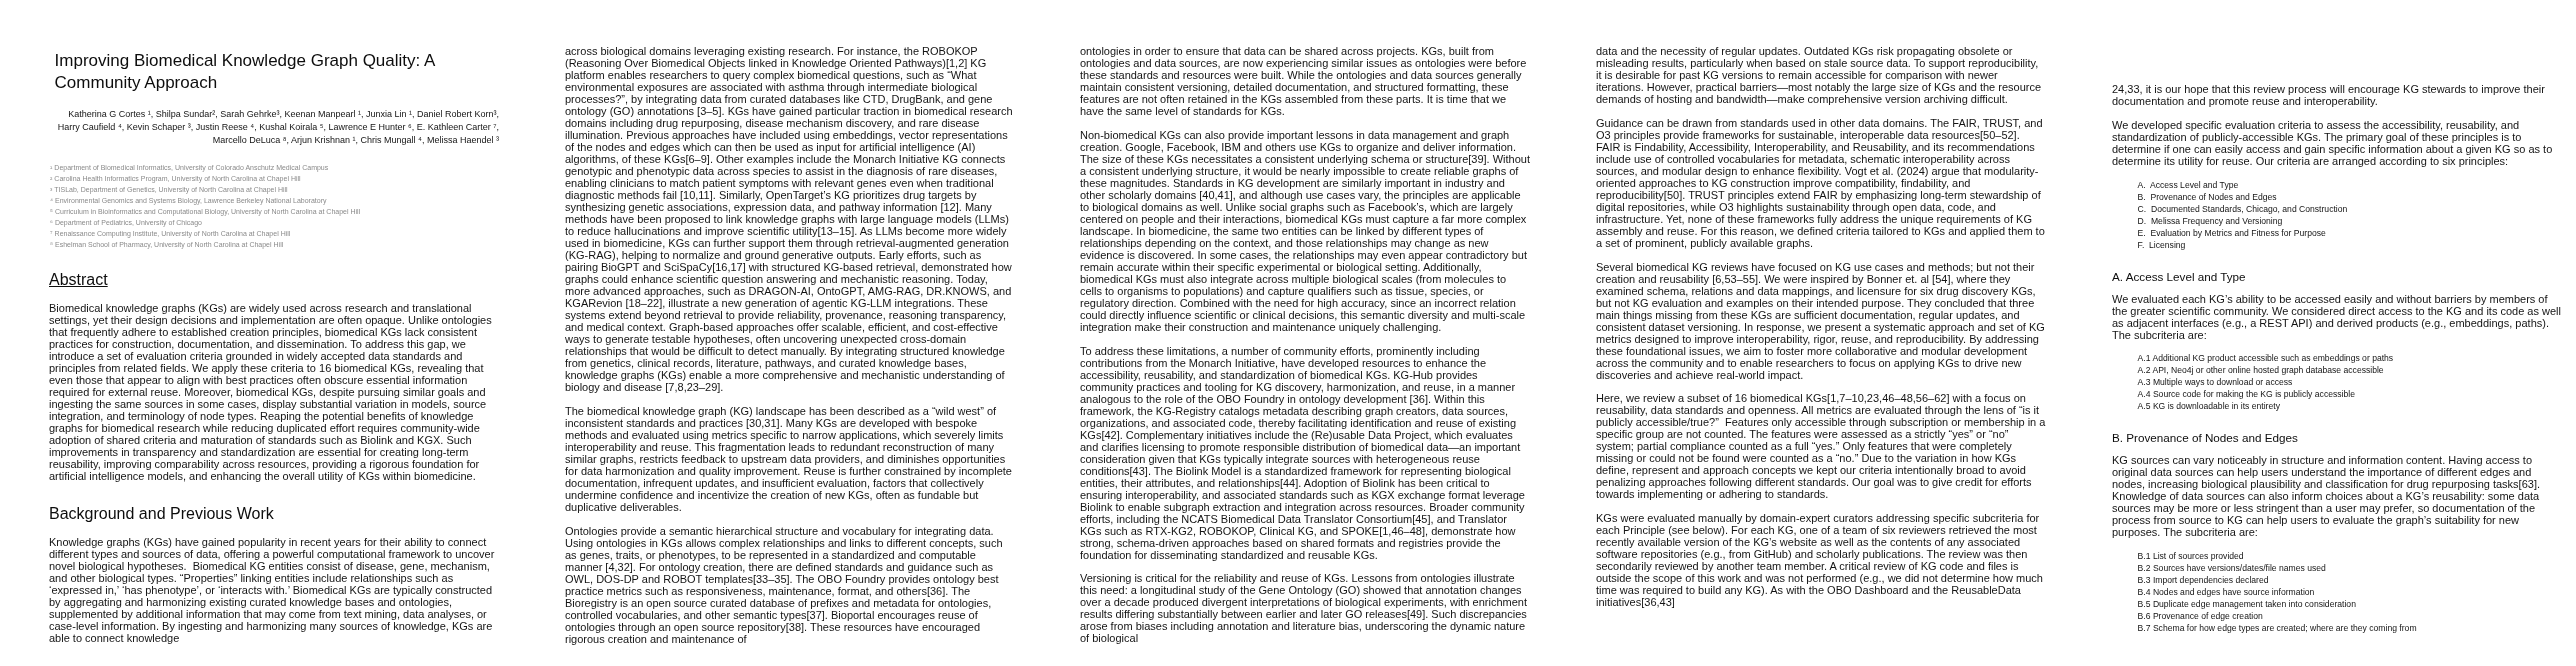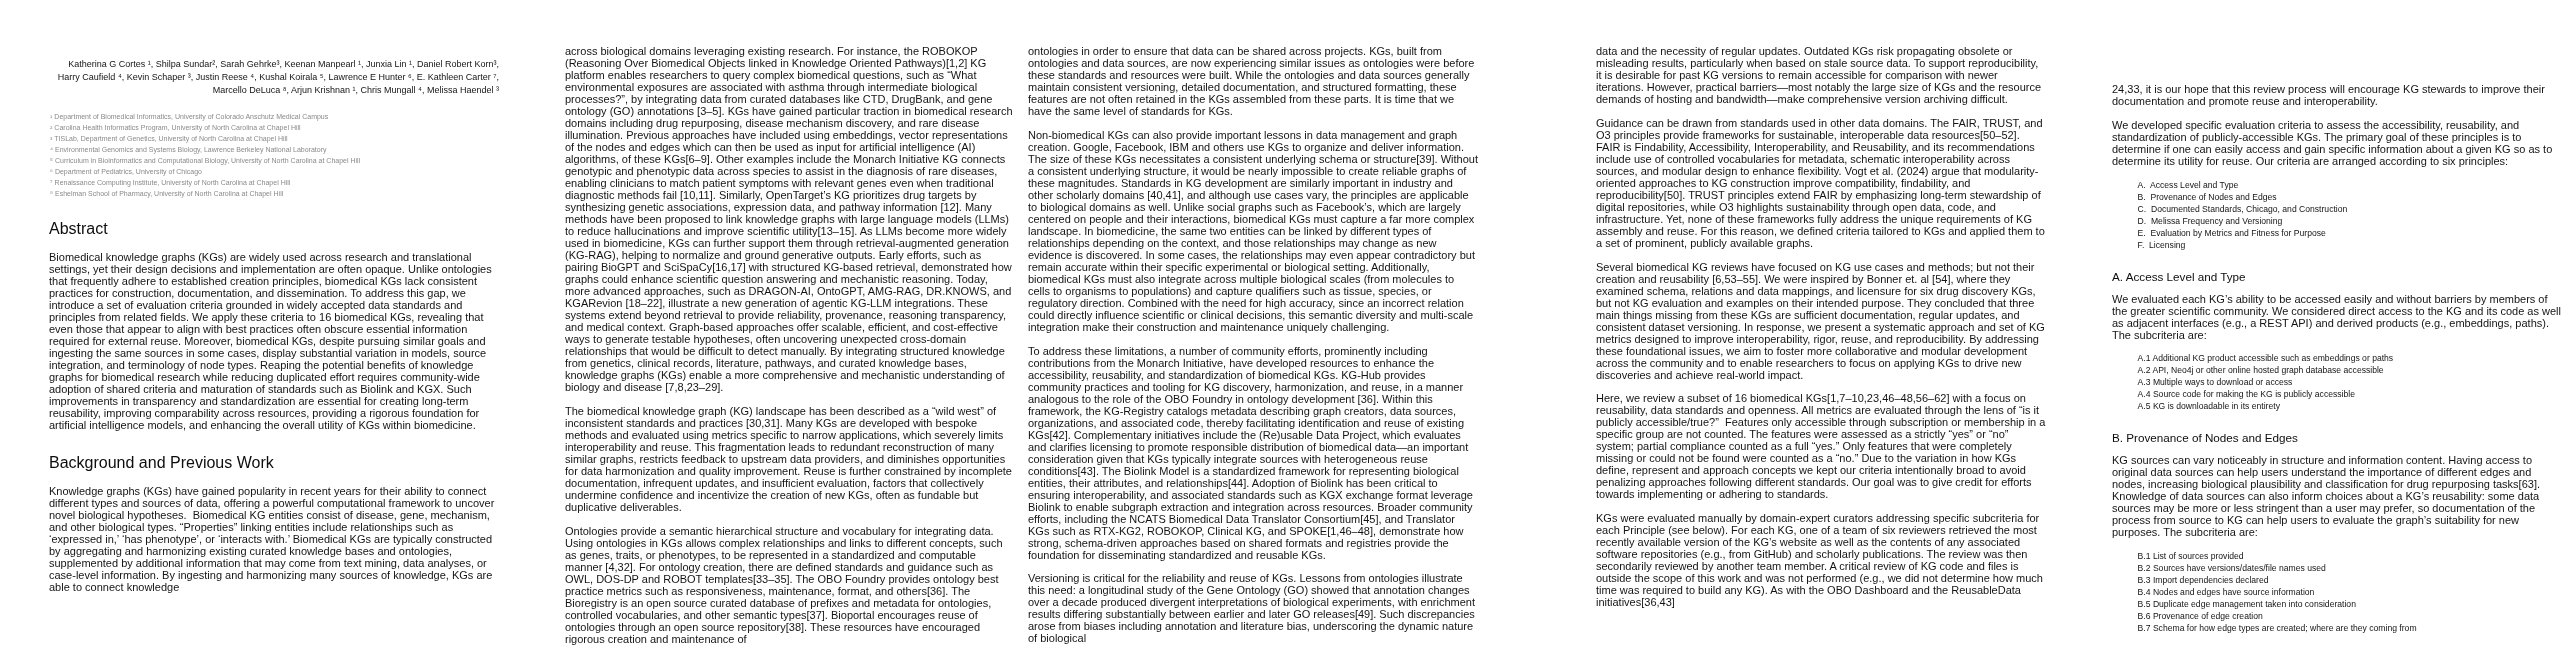--- a/index.html
+++ b/index.html
@@ -7,21 +7,21 @@
     width: 2576px; height: 667px;
     background: #ffffff;
     overflow: hidden;
     font-family: "Liberation Sans", "DejaVu Sans", sans-serif;
     color: #141414;
   }
   .page { position: relative; width: 2576px; height: 667px; background: #ffffff; }
   .col { position: absolute; top: 43px; width: 450px; }
   .col1 { left: 49px; }
   .col2 { left: 565px; }
-  .col3 { left: 1028px; }
+  .col3 { left: 1080px; }
   .col4 { left: 1596px; }
   .col5 { left: 2112px; margin-top: 38px; }
 
   .paper-title {
     font-size: 17px; line-height: 22px; font-weight: 400;
     margin: 6.7px 0 0 5.6px; color: #0d0d0d;
   }
   .authors {
     font-size: 9px; line-height: 13px; text-align: right;
     margin: 14.5px 0 0 0; color: #141414;
@@ -30,21 +30,21 @@
     margin: 14.5px 0 0 1.1px;
     color: #8a8a8a;
     font-size: 7px; line-height: 11px;
   }
   .affils p { margin: 0; white-space: pre-wrap; }
 
   .h1 {
     font-size: 16px; line-height: 20px; font-weight: 400;
     margin: 22px 0 12.2px 0; color: #0d0d0d;
   }
-  .col1 .h1.first { margin-top: 20px; }
+  .col1 .h1.first { margin-top: 20px; text-decoration: underline; }
   .h2 {
     font-size: 11.7px; line-height: 15px; font-weight: 400;
     margin: 18px 0 9px 0; color: #0d0d0d;
   }
   .body {
     font-size: 11px; line-height: 12px;
     margin: 0 0 11.7px 0;
     white-space: pre-wrap;
   }
   .list {
@@ -54,20 +54,21 @@
   }
   .list div { white-space: pre-wrap; }
   .col > .body:first-child { margin-top: 2.2px; }
 </style>
 </head>
 <body>
 
 <div class="page">
 
   <section class="col col1">
+    <h1 class="paper-title">Improving Biomedical Knowledge Graph Quality: A Community Approach</h1>
     <p class="authors">Katherina G Cortes ¹, Shilpa Sundar², Sarah Gehrke³, Keenan Manpearl ¹, Junxia Lin ¹, Daniel Robert Korn³, Harry Caufield ⁴, Kevin Schaper ³, Justin Reese ⁴, Kushal Koirala ⁵, Lawrence E Hunter ⁶, E. Kathleen Carter ⁷, Marcello DeLuca ⁸, Arjun Krishnan ¹, Chris Mungall ⁴, Melissa Haendel ³</p>
     <div class="affils">
       <p>¹ Department of Biomedical Informatics, University of Colorado Anschutz Medical Campus</p>
       <p>² Carolina Health Informatics Program, University of North Carolina at Chapel Hill</p>
       <p>³ TISLab, Department of Genetics, University of North Carolina at Chapel Hill</p>
       <p>⁴ Environmental Genomics and Systems Biology, Lawrence Berkeley National Laboratory</p>
       <p>⁵ Curriculum in Bioinformatics and Computational Biology, University of North Carolina at Chapel Hill</p>
       <p>⁶ Department of Pediatrics, University of Chicago</p>
       <p>⁷ Renaissance Computing Institute, University of North Carolina at Chapel Hill</p>
       <p>⁸ Eshelman School of Pharmacy, University of North Carolina at Chapel Hill</p>

